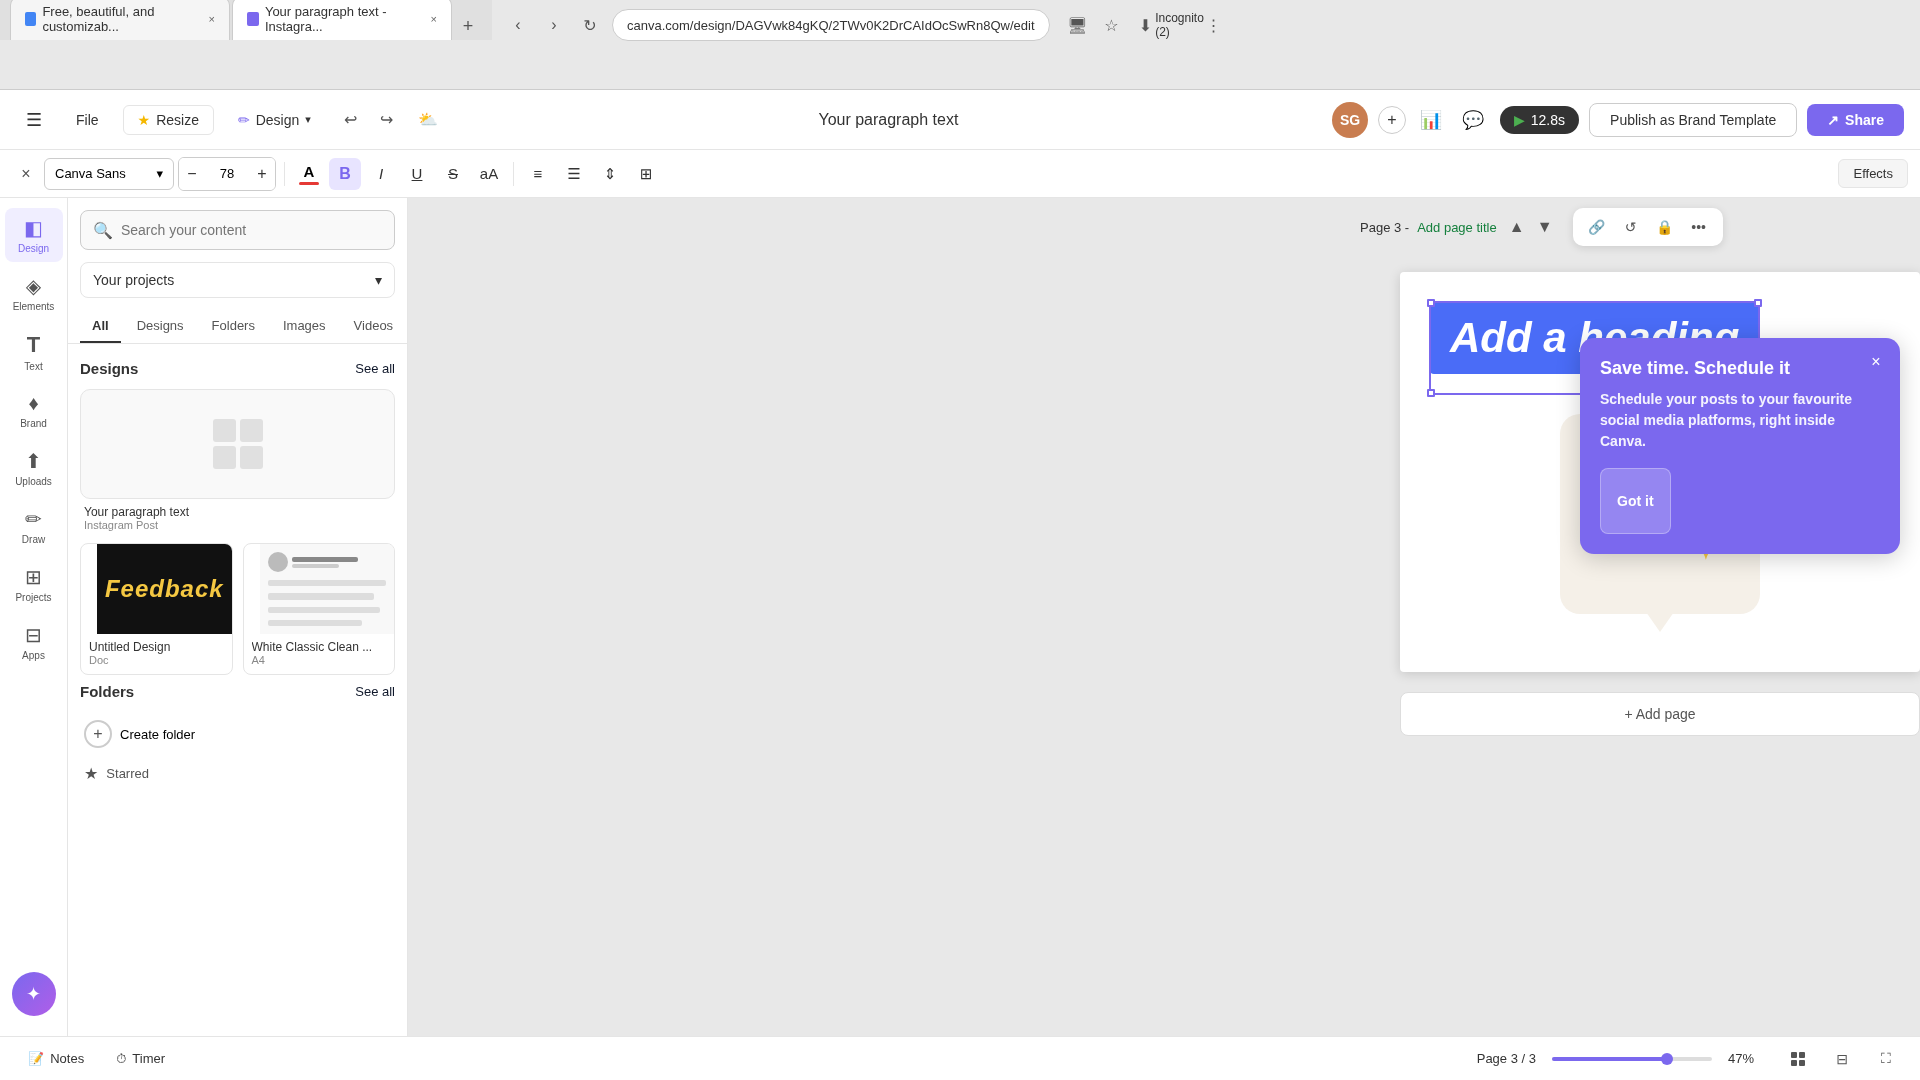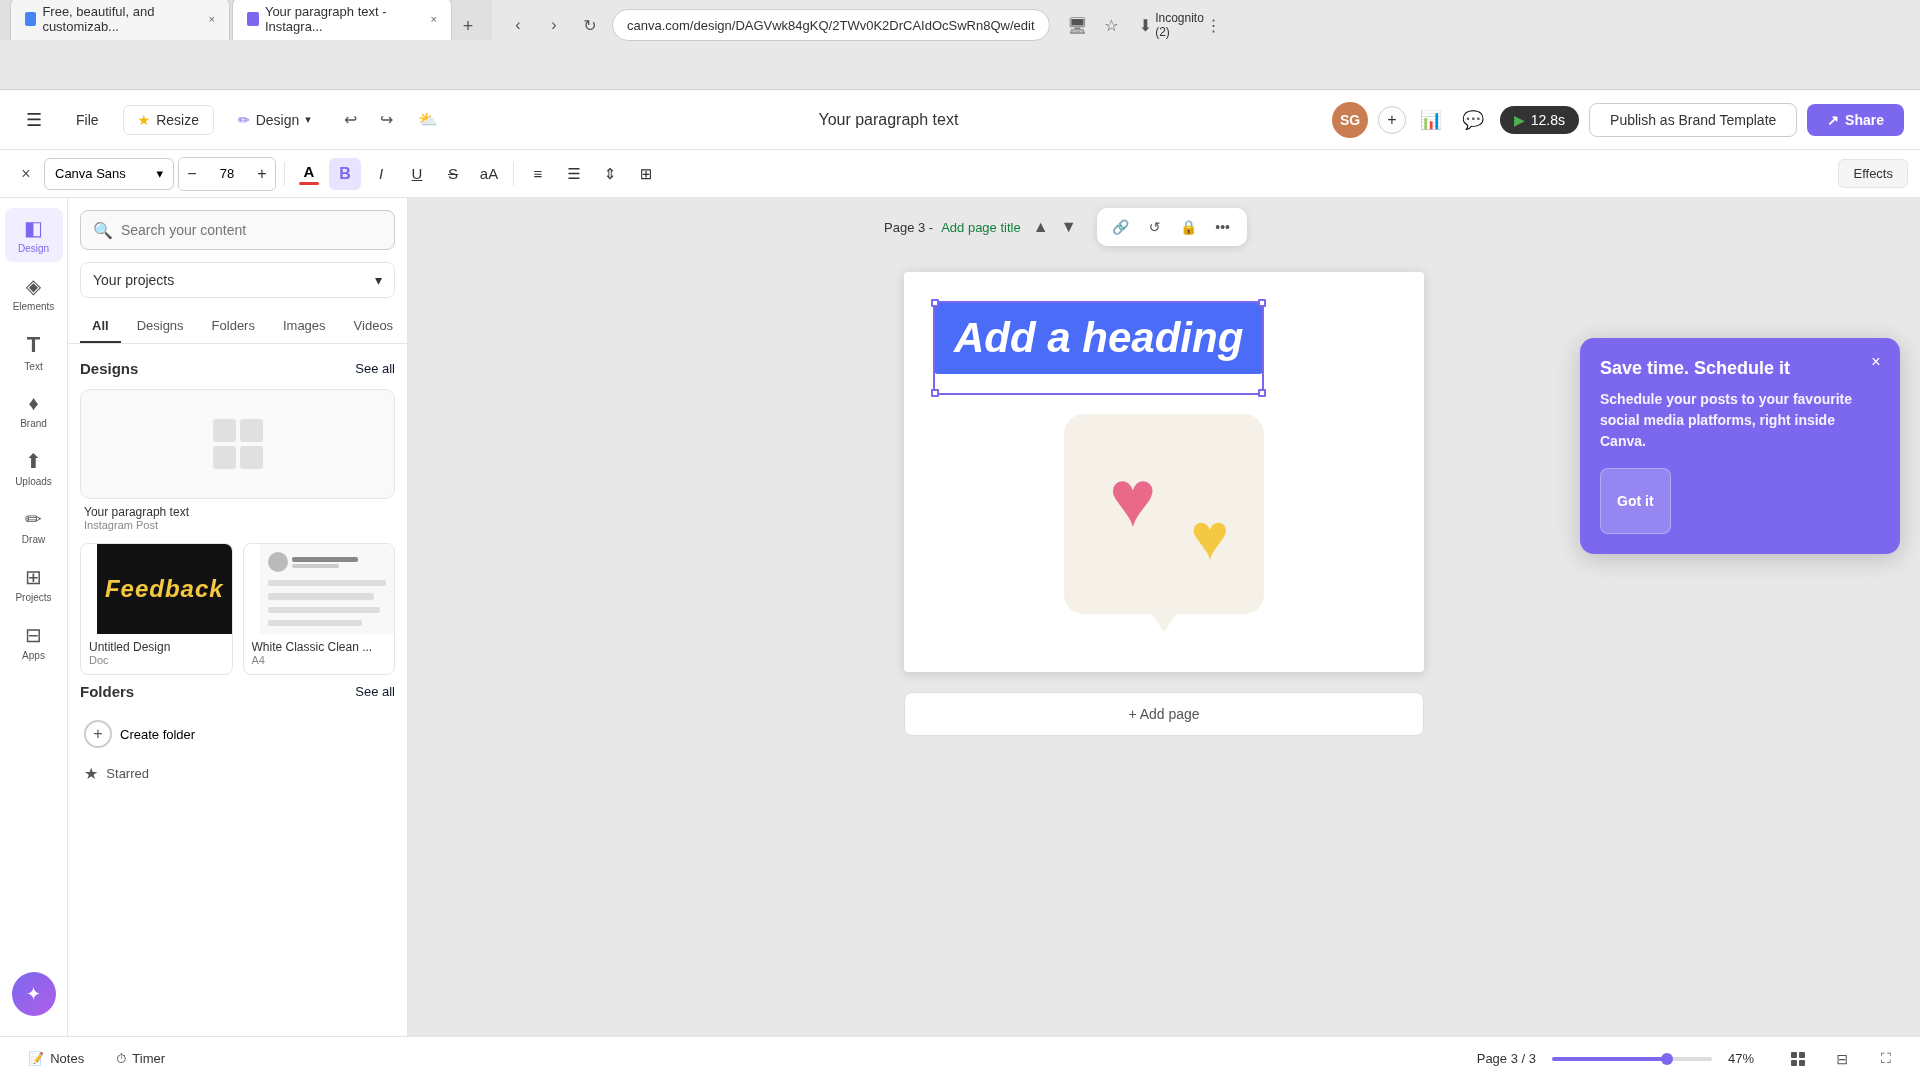--- a/index.html
+++ b/index.html
@@ -95,21 +95,21 @@
     .white-clean-thumb { background: #f8f8f8; width: 100%; height: 100%; display: flex; flex-direction: column; gap: 4px; padding: 8px; }
     .wcl-row { height: 8px; border-radius: 2px; }
     .folders-section { margin-top: 4px; }
     .create-folder { display: flex; align-items: center; gap: 8px; padding: 8px 4px; cursor: pointer; border-radius: 6px; }
     .create-folder-icon { width: 28px; height: 28px; border-radius: 50%; border: 2px solid #ccc; display: flex; align-items: center; justify-content: center; color: #555; font-size: 16px; }
     .create-folder-label { font-size: 13px; color: #000000; }
     .starred-row { display: flex; align-items: center; gap: 8px; padding: 8px 4px; cursor: pointer; color: #555; font-size: 13px; }
     .starred-icon { font-size: 16px; }
 
     
-    .canvas-area { flex: 1; background: #e8e8e8; position: relative; display: flex; flex-direction: column; align-items: center; overflow: hidden; }
+    .canvas-area { flex: 1; background: #e8e8e8; position: relative; display: flex; flex-direction: column; align-items: flex-end; overflow: hidden; }
     .page-title-bar { width: 100%; max-width: 560px; display: flex; align-items: center; gap: 8px; padding: 10px 0; }
     .page-title-text { font-size: 13px; color: #333; }
     .page-nav { display: flex; align-items: center; gap: 4px; }
     .page-nav-btn { width: 24px; height: 24px; display: flex; align-items: center; justify-content: center; cursor: pointer; border-radius: 4px; color: #555; }
     .canvas-card { width: 560px; background: #fff; border-radius: 4px; box-shadow: 0 2px 12px rgba(0,0,0,0.15); position: relative; overflow: hidden; }
     .canvas-tool-btn { width: 28px; height: 28px; display: flex; align-items: center; justify-content: center; border-radius: 6px; cursor: pointer; color: #555; font-size: 14px; }
     .canvas-inner { padding: 30px 30px 30px; min-height: 400px; }
     .heading-block { background: #4A6CF7; border-radius: 4px; padding: 12px 20px; display: inline-block; margin-bottom: 20px; }
     .heading-text { font-size: 42px; font-weight: 800; color: #fff; font-style: italic; }
     .heart-bubble { display: flex; align-items: center; justify-content: center; margin: 0 auto; }

